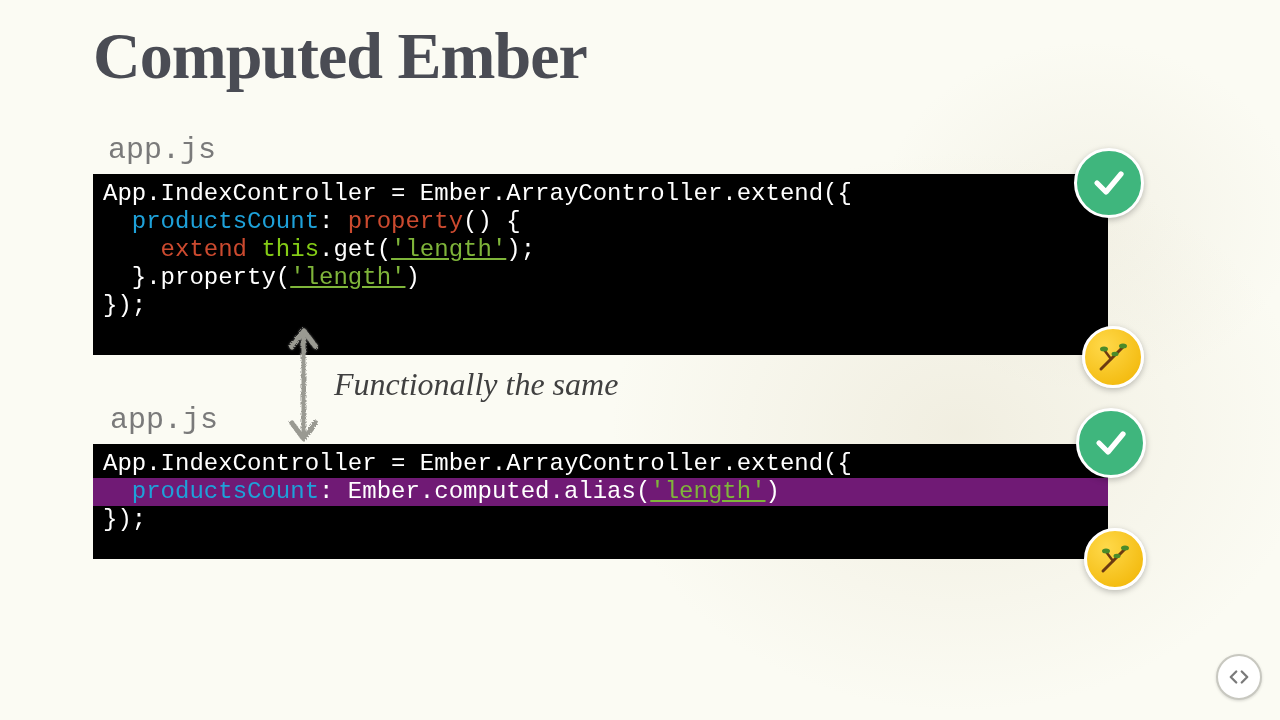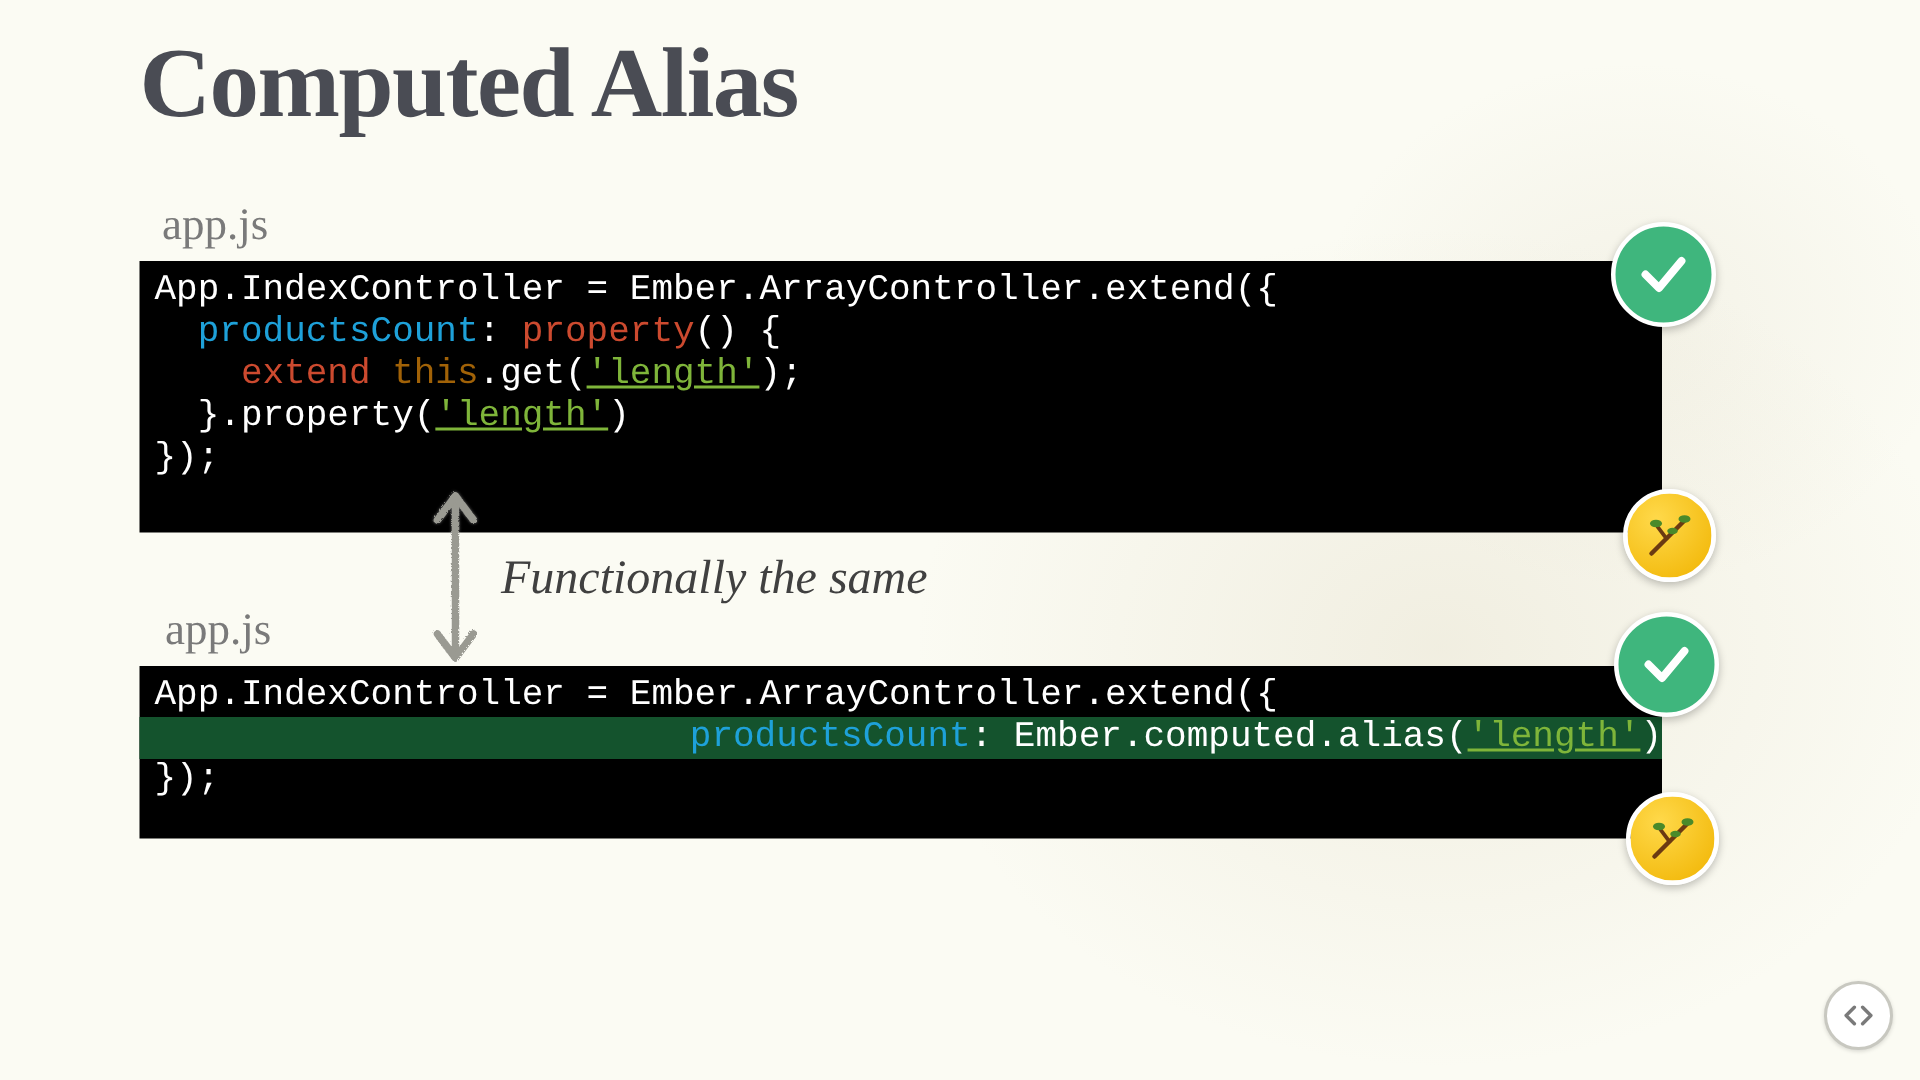--- a/index.html
+++ b/index.html
@@ -25,21 +25,21 @@
     position: absolute;
     left: 93px;
     top: 18px;
     font-size: 66px;
     font-weight: 700;
     color: #4a4c54;
     letter-spacing: -1px;
   }
 
   .filelabel {
-    font-family: Liberation Serif, serif;
+    font-family: Liberation Mono, monospace;
     font-weight: 300;
     color: #7a7a7a;
     font-size: 30px;
     position: absolute;
   }
   .filelabel.one { left: 108px; top: 133px; }
   .filelabel.two { left: 110px; top: 403px; }
 
   .codeblock {
     position: absolute;
@@ -52,31 +52,30 @@
     line-height: 1.17;
     padding: 6px 10px 10px 10px;
     box-sizing: border-box;
     white-space: pre;
   }
   .codeblock.one { top: 174px; height: 181px; }
   .codeblock.two { top: 444px; height: 115px; }
 
   .tok-key { color: #1ea1d9; font-family: Liberation Mono, monospace; }
   .tok-keyw { color: #cc4a2f; }
-  .tok-this { color: #a16207; }
+  .tok-this { color: #84cc16; }
   .tok-str  { color: #7fb53a; text-decoration: underline; }
 
   .hl {
     display: inline-block;
     width: calc(100% + 20px);
     margin-left: -10px;
     padding-left: 10px;
-    background: #14532d;
+    background: #701a75;
     box-sizing: border-box;
-    text-align: right;
   }
 
   .annotation {
     position: absolute;
     left: 334px;
     top: 366px;
     font-family: 'Comic Sans MS', 'Marker Felt', cursive;
     font-size: 32px;
     font-style: italic;
     color: #404040;
@@ -135,21 +134,21 @@
     align-items: center;
     justify-content: center;
   }
   .nav-badge svg { width: 22px; height: 22px; }
 </style>
 </head>
 <body>
 
 <div class="bgwash"></div>
 
-<div class="title">Computed Alias</div>
+<div class="title">Computed Ember</div>
 
 <div class="filelabel one">app.js</div>
 <div class="codeblock one"><span>App.IndexController = Ember.ArrayController.extend({</span>
 <span><span>  </span><span class="tok-key">productsCount</span><span>: </span><span class="tok-keyw">property</span><span>() {</span></span>
 <span><span>    </span><span class="tok-keyw">extend</span><span> </span><span class="tok-this">this</span><span>.get(</span><span class="tok-str">'length'</span><span>);</span></span>
 <span><span>  }.property(</span><span class="tok-str">'length'</span><span>)</span></span>
 <span>});</span></div>
 
 <svg class="arrow" width="40" height="128">
   <defs>

